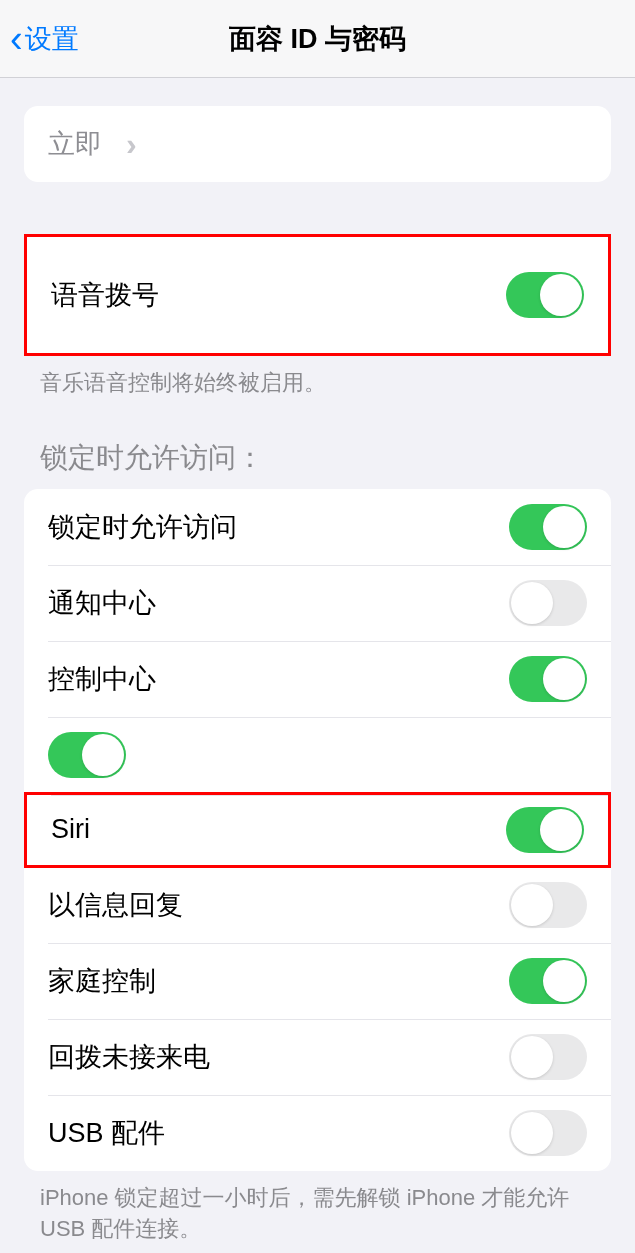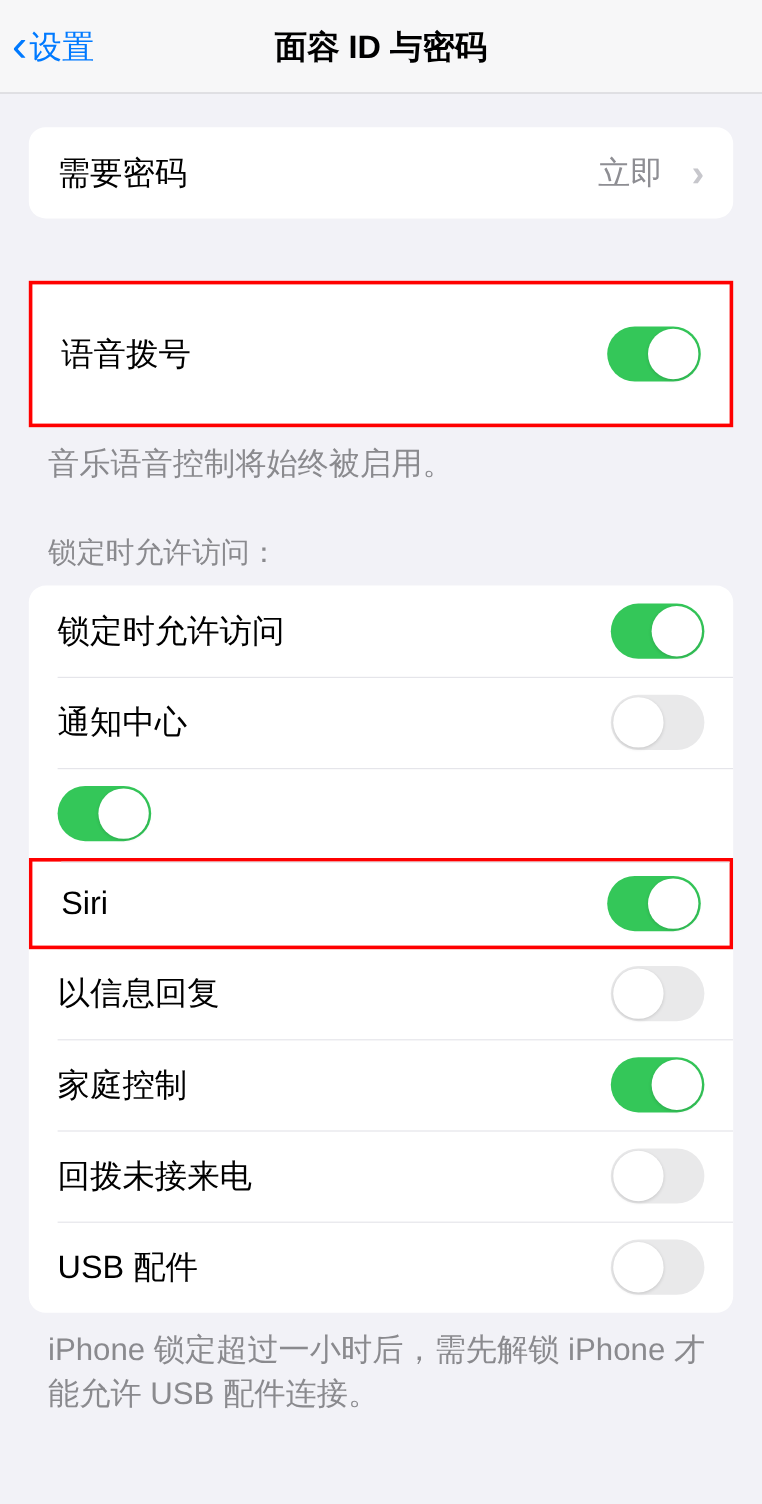--- a/index.html
+++ b/index.html
@@ -84,27 +84,27 @@
       color: #8e8e93;
       font-size: 27px;
     }
     .chevron-right {
       color: #c7c7cc;
       font-size: 32px;
       font-weight: 600;
     }
     .footer-text {
       color: #8a8a8e;
-      font-size: 26px;
+      font-size: 22px;
       padding: 12px 40px 0 40px;
       line-height: 1.4;
     }
     .section-header {
       color: #8a8a8e;
-      font-size: 24px;
+      font-size: 28px;
       padding: 40px 40px 12px 40px;
     }
     .toggle {
       width: 78px;
       height: 46px;
       border-radius: 23px;
       position: relative;
       flex-shrink: 0;
     }
     .toggle.on {
@@ -156,21 +156,20 @@
     <span>设置</span>
   </div>
   <div class="header-title">面容 ID 与密码</div>
 </div>
 
 <div class="content">
   <div class="group-spacer-top"></div>
 
   <div class="group">
     <div class="row">
-      <span>需要密码</span>
       <div class="row-right">
         <span class="value-label">立即</span>
         <span class="chevron-right">›</span>
       </div>
     </div>
   </div>
 
   <div class="highlight-box highlight-group1">
     <div class="row" style="height:116px">
       <span>语音拨号</span>
@@ -191,20 +190,26 @@
           <div class="toggle-knob"></div>
         </div>
     </div>
     <div class="row">
       <span>通知中心</span>
       <div class="toggle off">
           <div class="toggle-knob"></div>
         </div>
     </div>
     <div class="row">
+      <span>控制中心</span>
+      <div class="toggle on">
+          <div class="toggle-knob"></div>
+        </div>
+    </div>
+    <div class="row">
       <div class="toggle on">
           <div class="toggle-knob"></div>
         </div>
     </div>
     <div class="row highlight-row">
       <span>Siri</span>
       <div class="toggle on">
           <div class="toggle-knob"></div>
         </div>
     </div>

